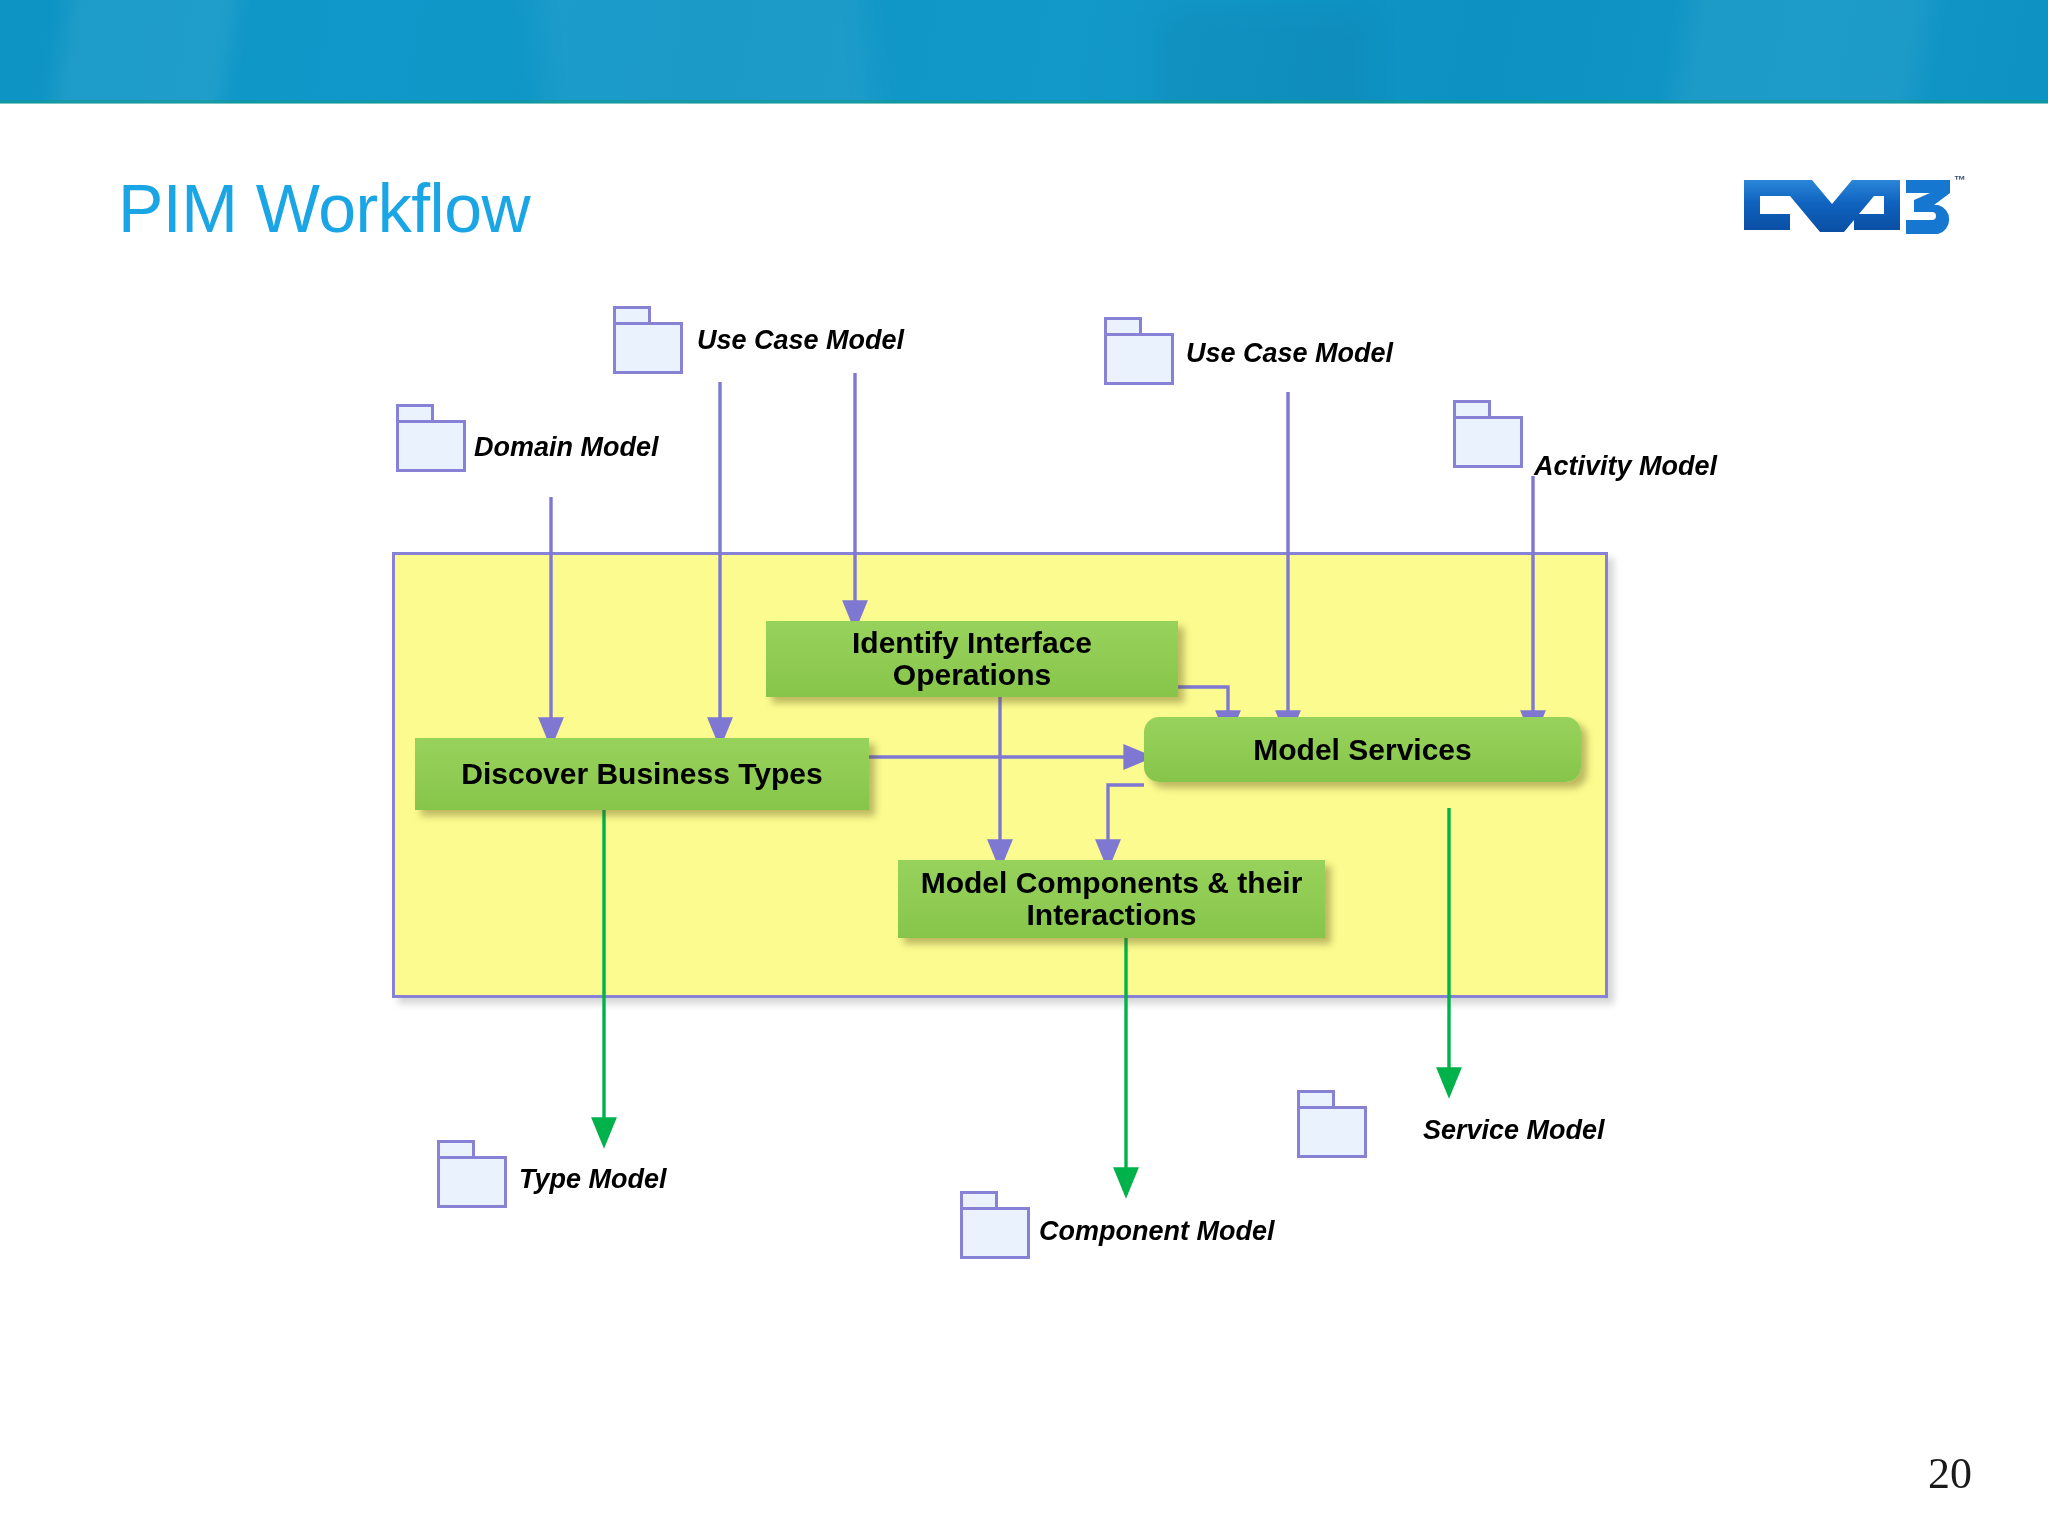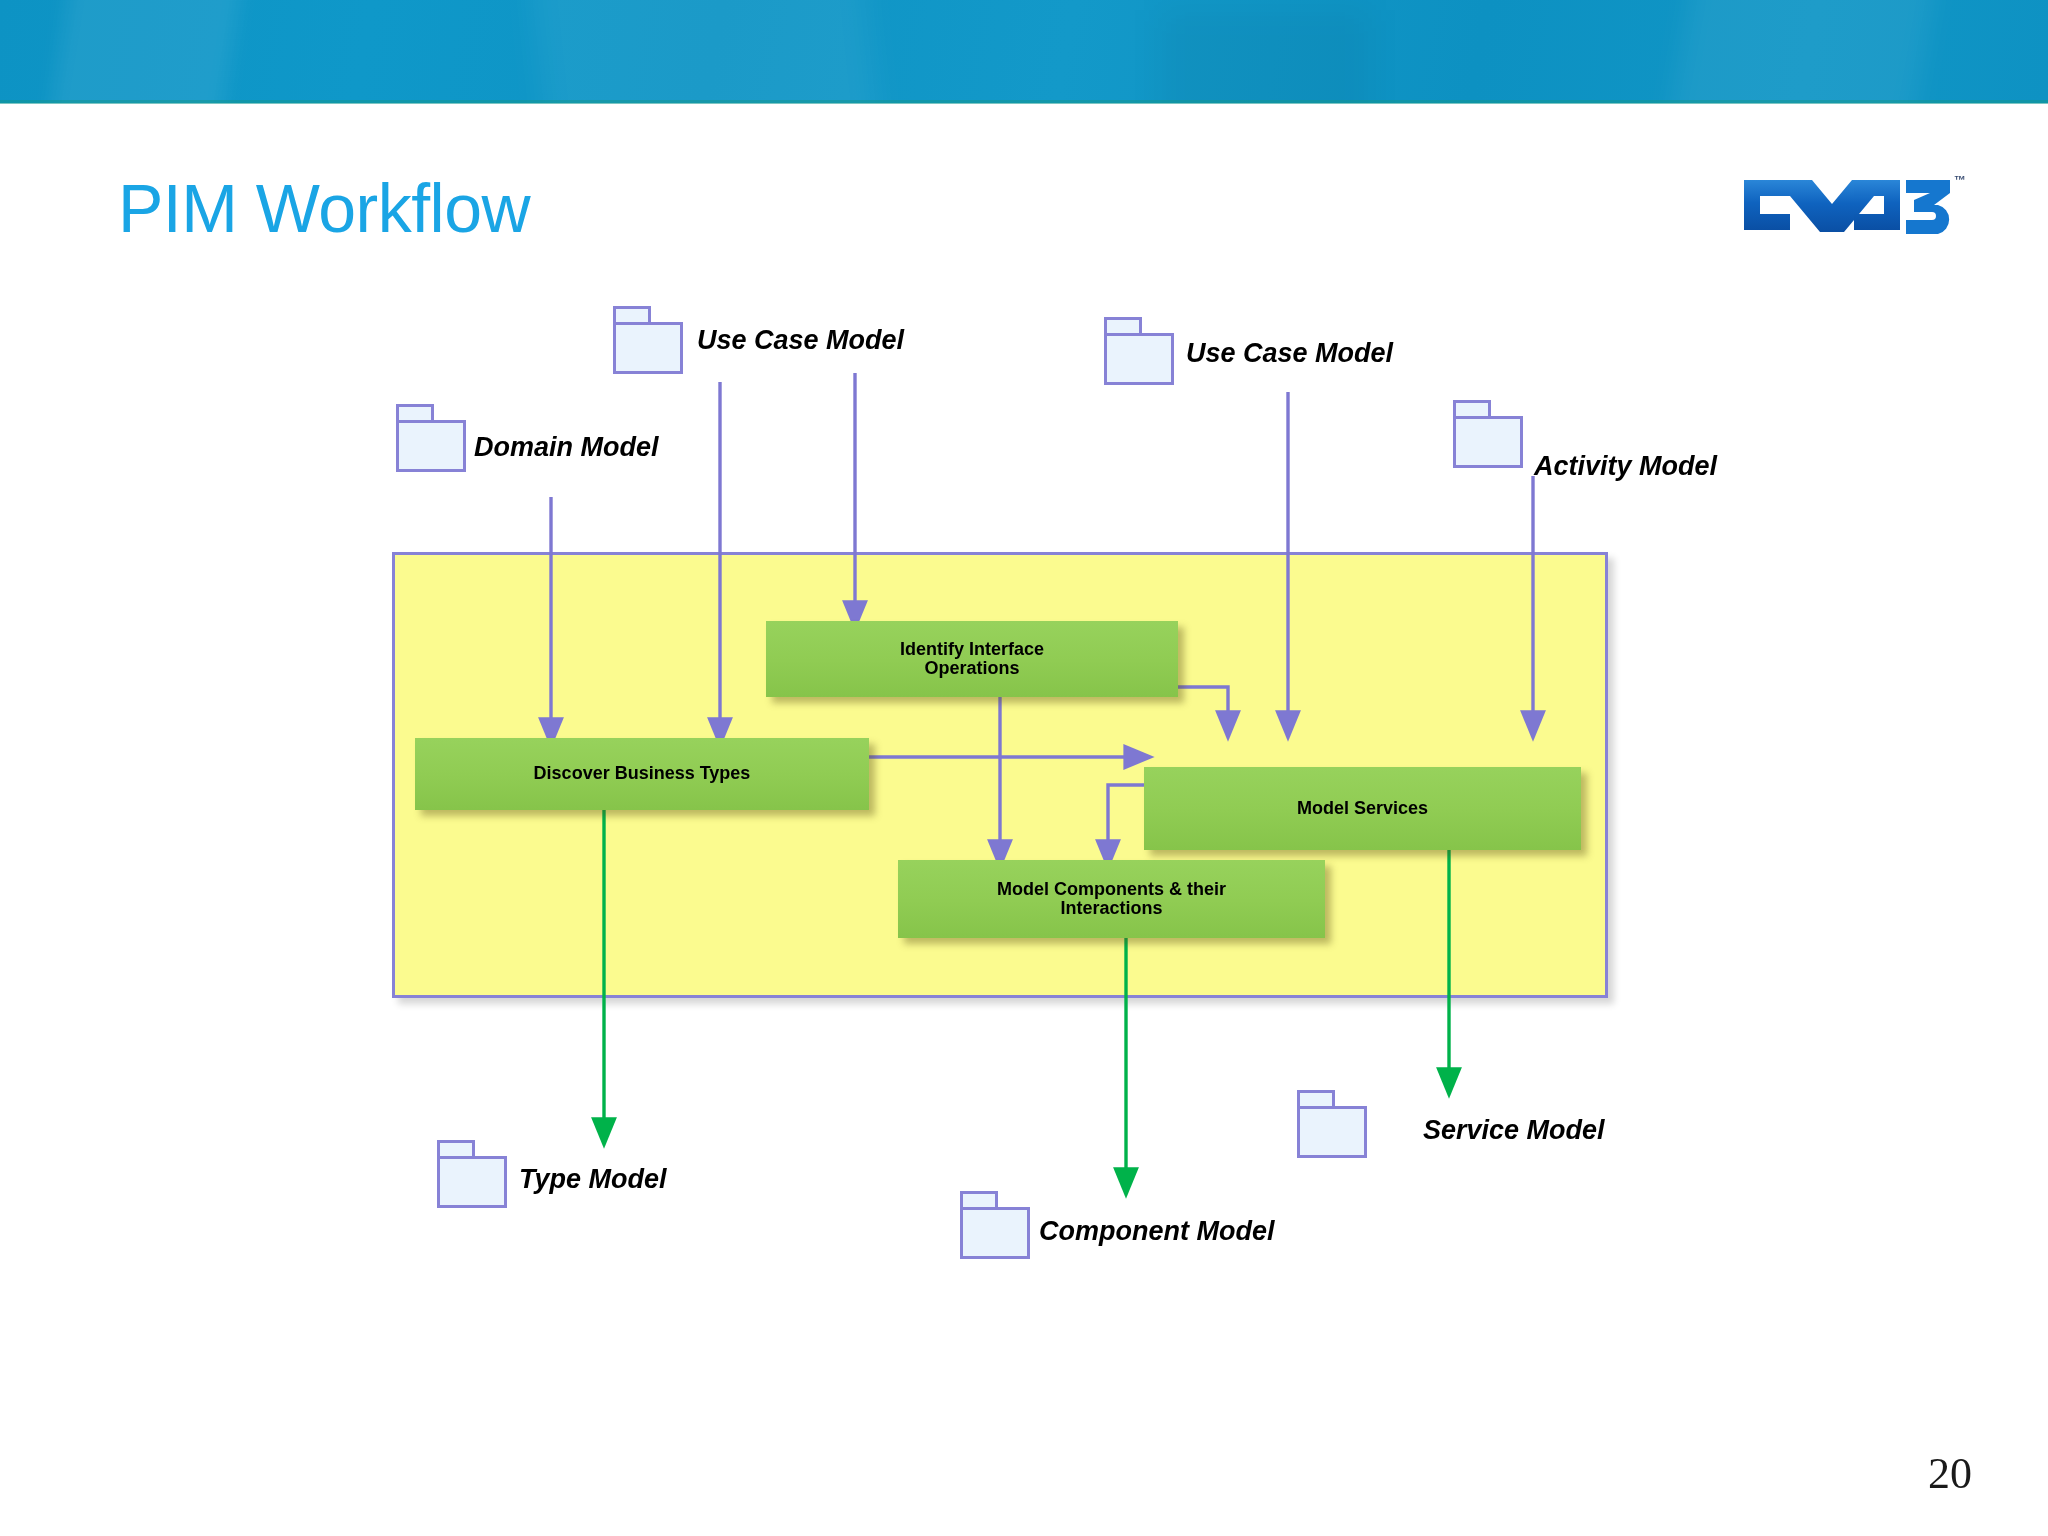--- a/index.html
+++ b/index.html
@@ -134,29 +134,29 @@
   .activity-box {
     position: absolute;
     background: linear-gradient(180deg,#97d25c 0%,#90cc53 52%,#86c44a 100%);
     box-shadow: 6px 6px 7px rgba(90,80,20,0.38);
     display: flex;
     align-items: center;
     justify-content: center;
     text-align: center;
     color: #000000;
     font-weight: bold;
-    font-size: 18px;
+    font-size: 30px;
     line-height: 1.06;
     padding: 0 10px;
     box-sizing: border-box;
     z-index: 5;
   }
   #box-identify   { left: 766px;  top: 621px; width: 412px; height: 76px; }
   #box-discover   { left: 415px;  top: 738px; width: 454px; height: 72px; }
-  #box-services   { left: 1144px; top: 767px; width: 437px; height: 83px; }
+  #box-services   { left: 1144px; top: 717px; width: 437px; height: 65px; border-radius: 15px; }
   #box-components { left: 898px;  top: 860px; width: 427px; height: 78px; }
 
   
   .pkg {
     position: absolute;
     z-index: 6;
   }
   .pkg .tab {
     position: absolute;
     left: 0; top: 0;

